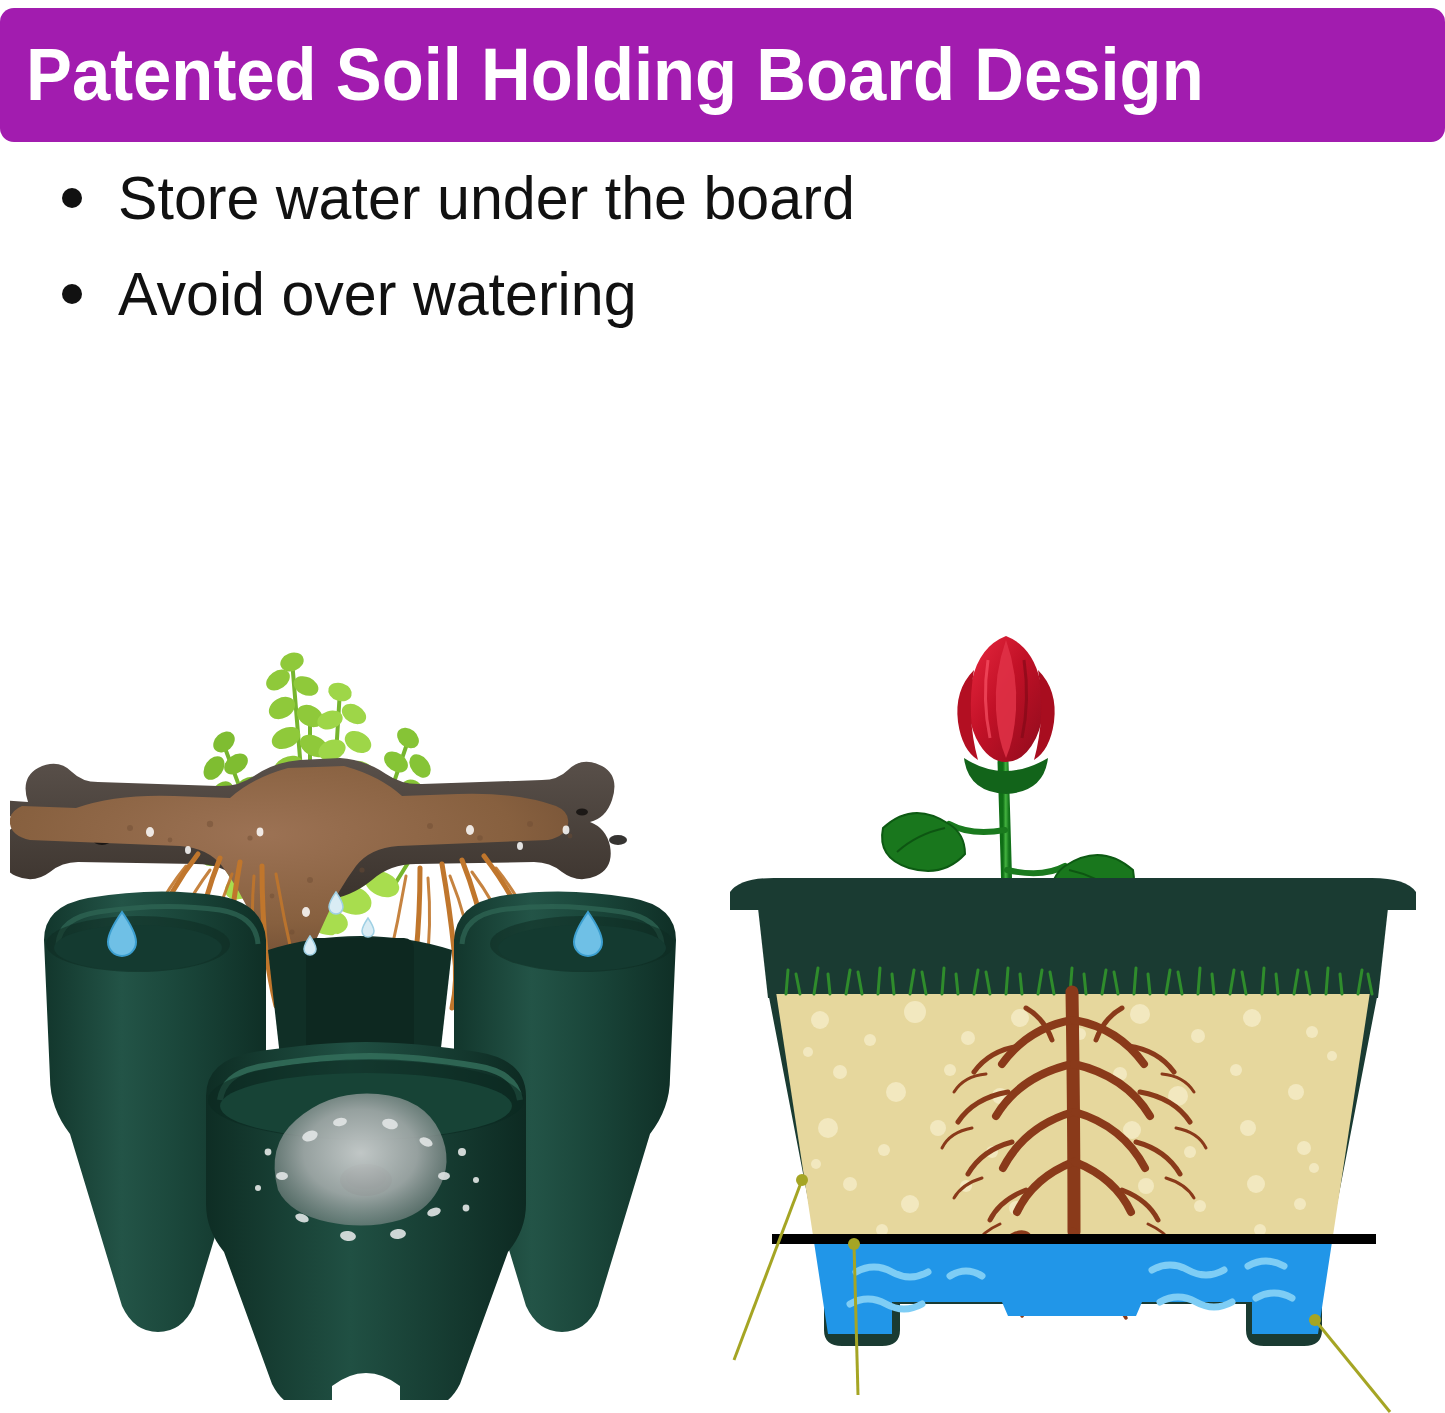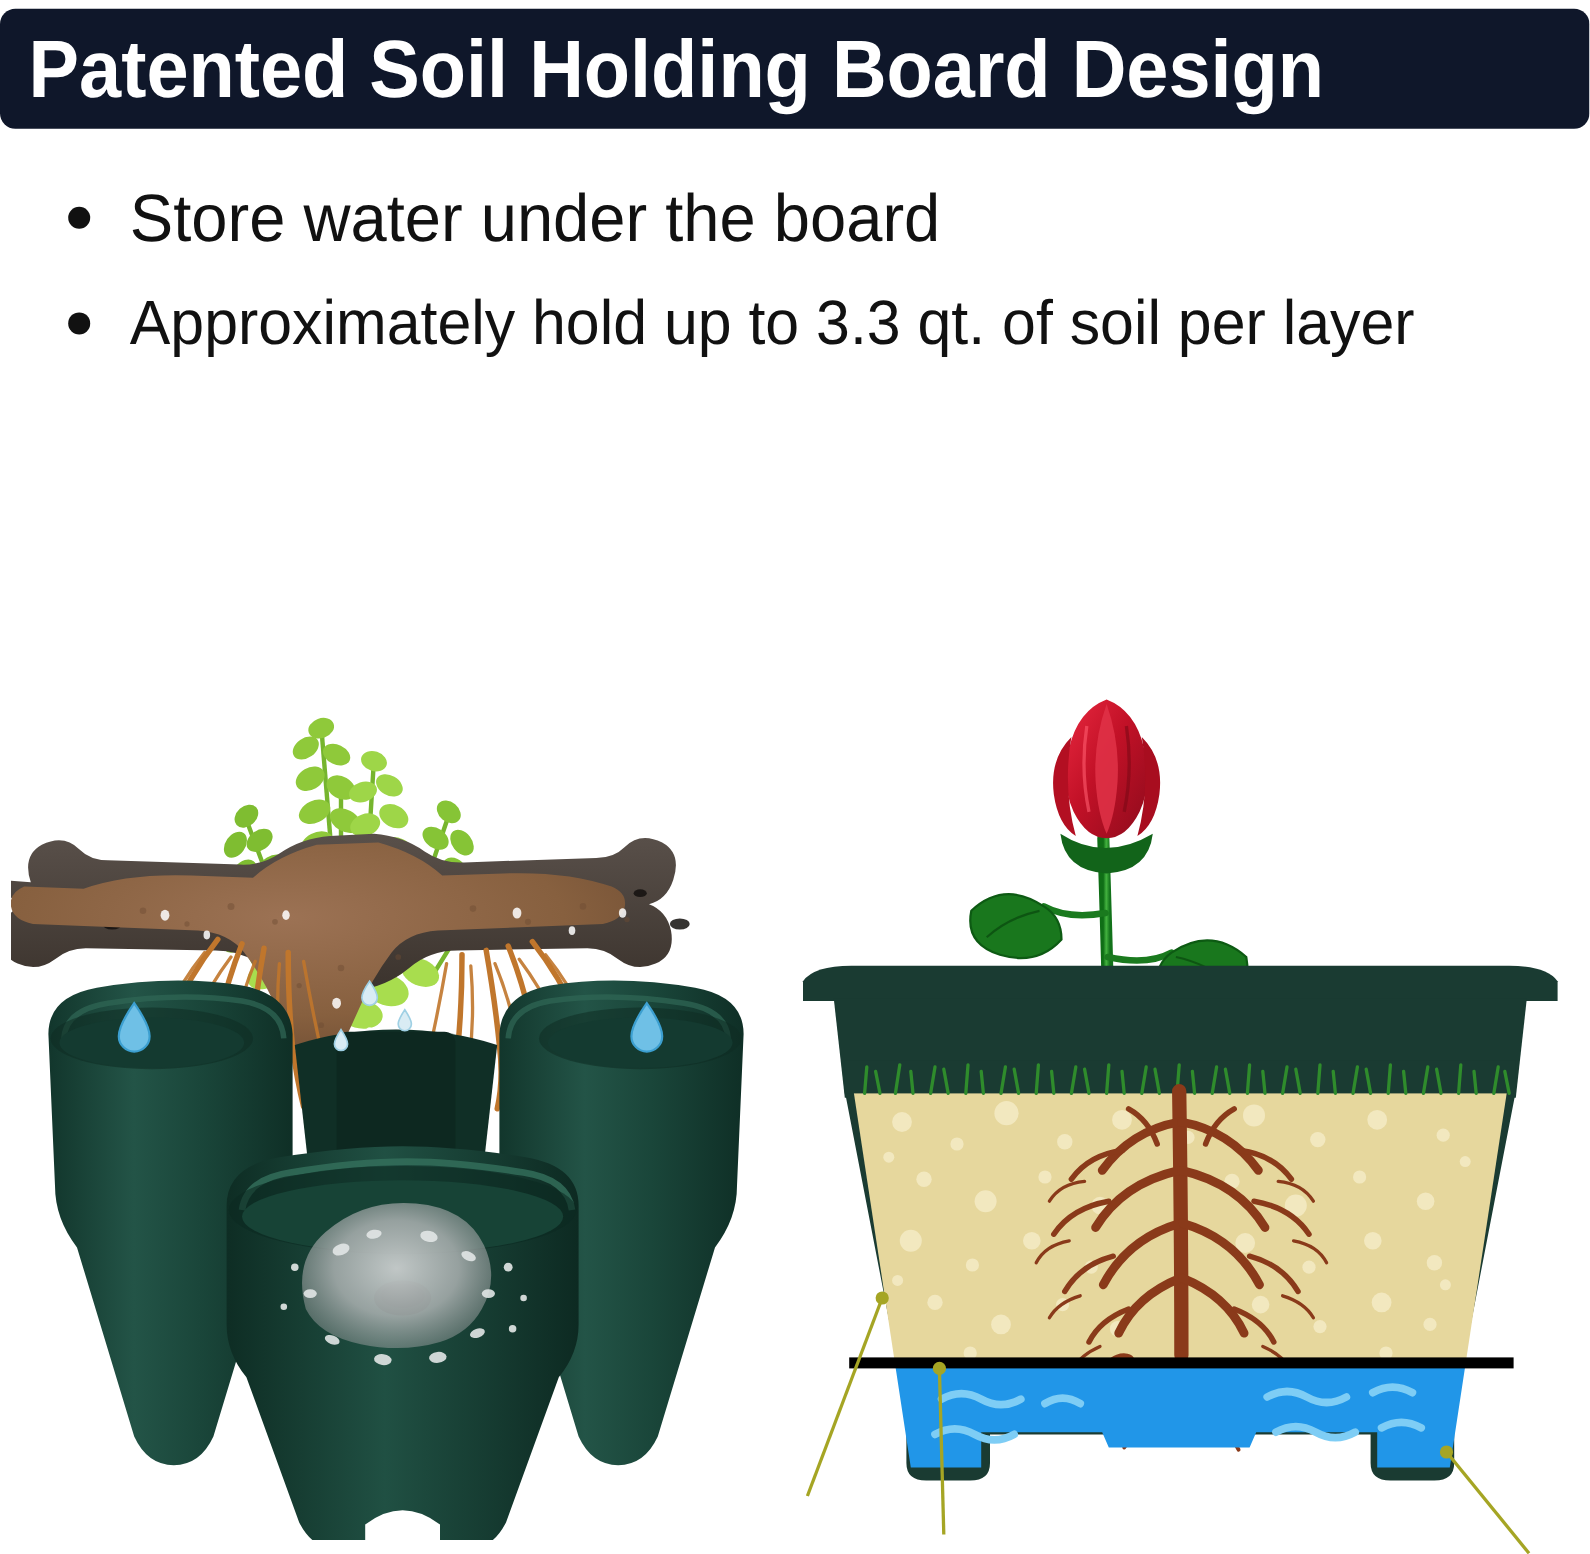--- a/index.html
+++ b/index.html
@@ -7,22 +7,22 @@
     width:1445px;height:1413px;
     background:#ffffff;
     font-family:"Liberation Sans", sans-serif;
     overflow:hidden;
     position:relative;
   }
   #page{position:relative;width:1445px;height:1413px;background:#fff;}
 
   
   .banner{
-    position:absolute;left:0;top:8px;width:1445px;height:109px;
-    background:#0f172a;border-radius:14px;
+    position:absolute;left:0;top:8px;width:1445px;height:134px;
+    background:#a21caf;border-radius:14px;
     display:flex;align-items:center;
     box-sizing:border-box;padding-left:26px;
   }
   .banner-title{
     color:#ffffff;
     font-family:"Liberation Sans Narrow","Liberation Sans",sans-serif;
     font-weight:bold;
     font-size:74px;
     line-height:78px;
     letter-spacing:0px;
@@ -72,26 +72,26 @@
     <div class="banner-title">Patented Soil Holding Board Design</div>
   </div>
 
   <div class="bullets">
 
     <div class="bullet-row">
       <span class="bullet-dot"></span>
       <span class="bullet-text">Store water under the board</span>
     </div>
 
-
-
     <div class="bullet-row">
       <span class="bullet-dot"></span>
-      <span class="bullet-text small">Approximately hold up to 3.3 qt. of soil per layer</span>
+      <span class="bullet-text">Avoid over watering</span>
     </div>
+
+
 
   </div>
 
   <div class="figures">
 
     <div class="fig-left">
       <svg width="700" height="860" viewBox="0 0 700 860" xmlns="http://www.w3.org/2000/svg">
         <defs>
           <linearGradient id="potG" x1="0" y1="0" x2="1" y2="0">
             <stop offset="0%" stop-color="#12362c"></stop>

